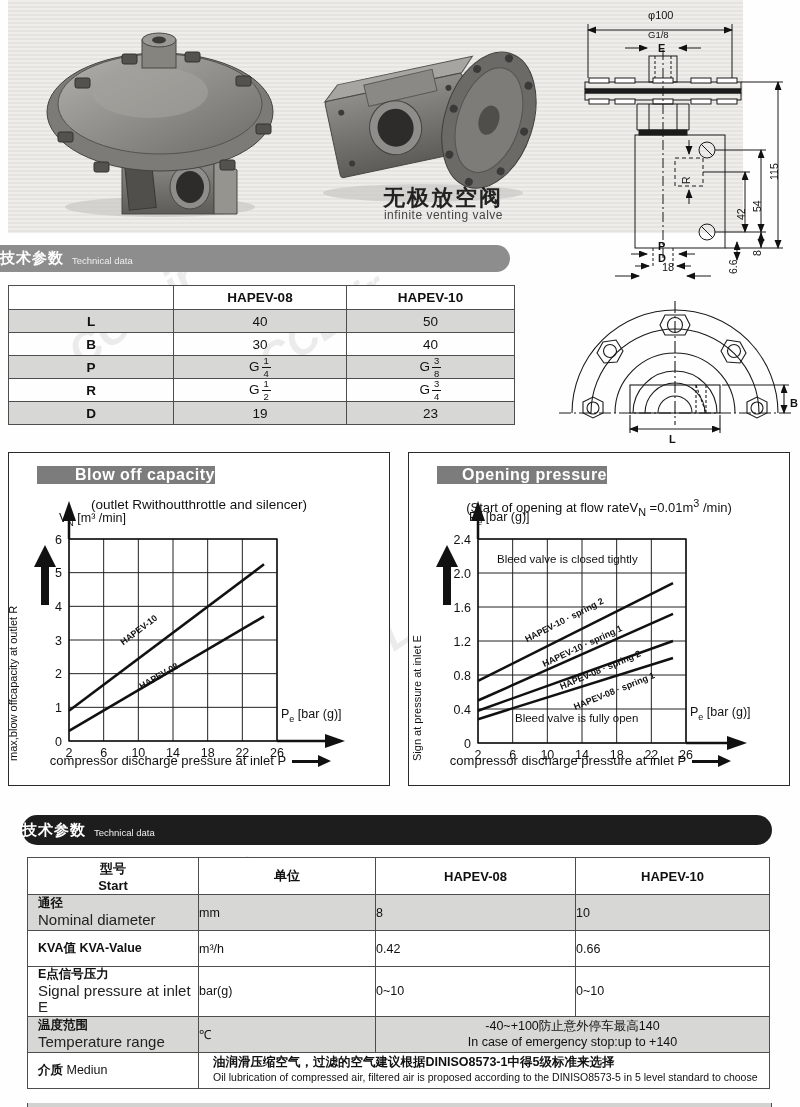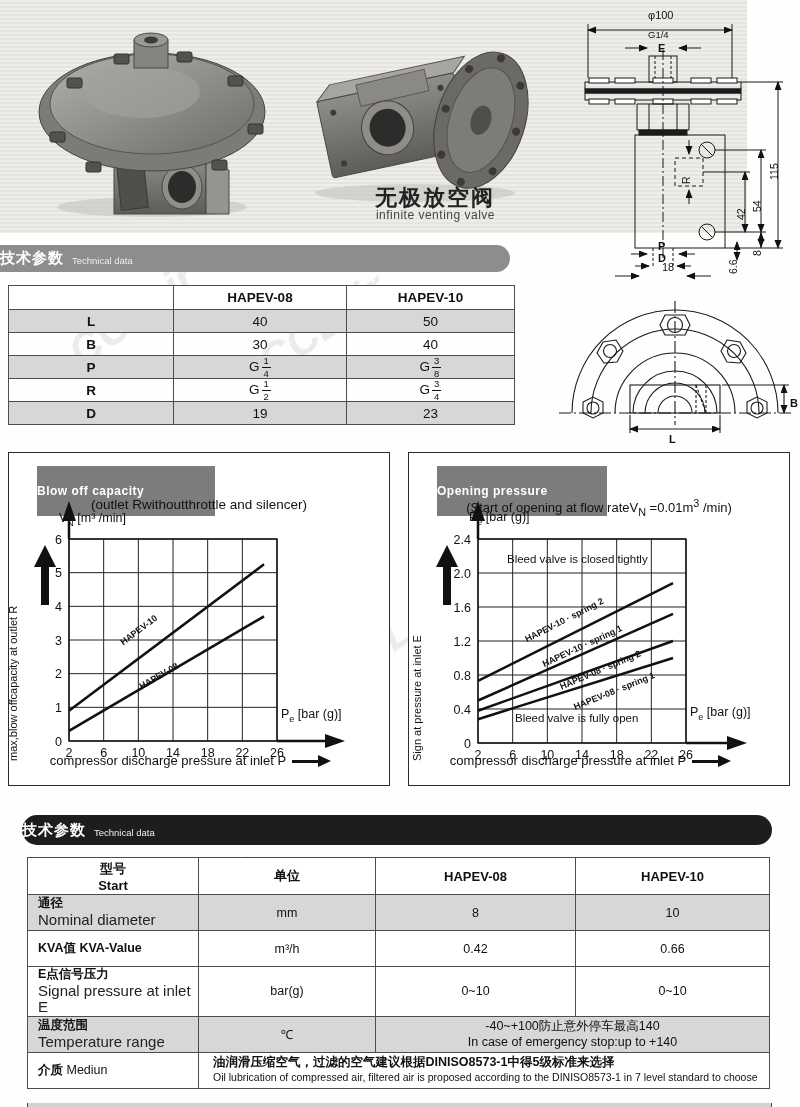--- a/index.html
+++ b/index.html
@@ -2,22 +2,22 @@
 <html><head>
 <meta charset="utf-8">
 <style>
   html,body{margin:0;padding:0;background:#ffffff;}
   .page{position:relative;width:800px;height:1107px;background:#fefefe;overflow:hidden;
         font-family:"Liberation Sans",sans-serif;color:#111;}
   
   .wm{position:absolute;font:italic bold 44px "Liberation Sans",sans-serif;color:#dcdcdc;
       opacity:.55;transform:rotate(-35deg);white-space:nowrap;pointer-events:none;z-index:0;}
   
-  .photo-area{position:absolute;left:0;top:0;width:735px;height:233px;
-      background:repeating-linear-gradient(180deg,#efedea 0px,#efedea 2px,#e6e4e0 2px,#e6e4e0 4px);padding-left:12px;}
+  .photo-area{position:absolute;left:8px;top:0;width:735px;height:233px;
+      background:repeating-linear-gradient(180deg,#efedea 0px,#efedea 2px,#e6e4e0 2px,#e6e4e0 4px);}
   .product-title{position:absolute;left:300px;top:186px;width:195px;text-align:right;line-height:1.05;}
   .product-title .zh{font-size:22px;font-weight:bold;color:#222;letter-spacing:2px;}
   .product-title .en{font-size:12px;color:#444;letter-spacing:.5px;}
   
   .techbar{position:absolute;height:27px;display:flex;align-items:center;z-index:2;}
   .techbar.gray{left:0px;top:245px;width:510px;background:#8d8d8d;border-radius:0 14px 14px 0;}
   .techbar.black{left:22px;top:815px;width:750px;height:30px;background:#1d1d1d;border-radius:15px;}
   .techbar .zh{font-size:15px;font-weight:bold;color:#fff;letter-spacing:1px;}
   .techbar .en{font-size:9.5px;color:#eee;margin-left:8px;margin-top:4px;}
   
@@ -30,30 +30,30 @@
   tr.shade td{background:#d7d7d6;}
   .frac{display:inline-block;vertical-align:-6px;text-align:center;font-size:9.5px;line-height:1;margin-left:2px;}
   .frac .num{display:block;border-bottom:1px solid #111;padding:0 2px 1px;}
   .frac .den{display:block;padding-top:1px;}
   .spec{position:absolute;left:27px;top:857px;width:743px;background:#fff;}
   .spec td{font-size:12.5px;height:35px;}
   .spec .hdr td{height:36px;text-align:center;font-weight:bold;font-size:13px;background:#fff;}
   .spec td.name{padding-left:10px;}
   .spec td.name .zh{font-weight:bold;font-size:12.5px;display:block;line-height:1.25;}
   .spec td.name .en{font-size:15px;color:#222;display:block;line-height:1.1;}
-  .spec td.val{text-align:center;}
+  .spec td.val{text-align:left;}
   .spec td.merged{text-align:center;line-height:1.3;}
   .spec td.mergedL{text-align:left;padding-left:14px;line-height:1.25;}
   .spec .zh-inline{font-weight:bold;}
   .botstrip{position:absolute;left:27px;top:1103px;width:743px;height:4px;background:#d2d2d1;border-left:1px solid #4d4d4d;border-right:1px solid #4d4d4d;}
   
   .chartbox{position:absolute;top:452px;width:380px;height:332px;border:1.5px solid #2b2b2b;background:#fff;z-index:1;}
   .cb-left{left:8px;} .cb-right{left:408px;}
   .chart-title{position:absolute;left:28px;top:13px;background:#7c7c7c;color:#fff;
-      font-size:12px;font-weight:bold;padding:18px 0;text-align:left;letter-spacing:.5px;}
+      font-size:16px;font-weight:bold;padding:0 0;text-align:right;letter-spacing:.5px;}
   .ct-l{width:178px;} .ct-r{width:170px;}
   .chart-sub{position:absolute;left:0;top:44px;width:100%;text-align:center;font-size:13.5px;white-space:nowrap;}
   .unitlab{position:absolute;font-size:12.5px;white-space:nowrap;}
   .unitlab sub,.unitlab sup{font-size:9px;}
   .xlabel{position:absolute;left:20px;top:300px;width:310px;text-align:center;font-size:13px;white-space:nowrap;}
   .ylabel{position:absolute;font-size:11px;white-space:nowrap;transform:rotate(-90deg);transform-origin:left bottom;}
   .slabel{position:absolute;font-size:9px;font-weight:bold;white-space:nowrap;background:transparent;}
   .anno{position:absolute;font-size:11.5px;white-space:nowrap;}
   .arr{display:inline-block;width:26px;height:3px;background:#111;position:relative;vertical-align:middle;margin-left:6px;}
   .arr:after{content:'';position:absolute;right:-13px;top:-5px;border-left:13px solid #111;
@@ -222,21 +222,21 @@
       <line x1="56" y1="246" x2="72" y2="246" marker-end="url(#ah)"></line>
       <line x1="120" y1="246" x2="104" y2="246" marker-end="url(#ah)"></line>
       <line x1="60" y1="258" x2="74" y2="258" marker-end="url(#ah)"></line>
       <line x1="116" y1="258" x2="102" y2="258" marker-end="url(#ah)"></line>
       <line x1="40" y1="268" x2="64" y2="268" marker-end="url(#ah)"></line>
       <line x1="136" y1="268" x2="112" y2="268" marker-end="url(#ah)"></line>
     </g>
   </svg>
 
   <span class="dl" style="left:648px;top:9px">φ100</span>
-  <span class="dl" style="left:648px;top:29px;font-size:9.5px">G1/4</span>
+  <span class="dl" style="left:648px;top:29px;font-size:9.5px">G1/8</span>
   <span class="dl b" style="left:658px;top:42px">E</span>
   <span class="dl rot" style="left:780px;top:168px">115</span>
   <span class="dl rot" style="left:763px;top:200px">54</span>
   <span class="dl rot" style="left:747px;top:208px">42</span>
   <span class="dl rot" style="left:763px;top:244px">8</span>
   <span class="dl rot" style="left:739px;top:262px">6.6</span>
   <span class="dl rot" style="left:692px;top:172px">R</span>
   <span class="dl b" style="left:658px;top:240px">P</span>
   <span class="dl b" style="left:658px;top:252px">D</span>
   <span class="dl" style="left:662px;top:261px">18</span>
@@ -414,21 +414,21 @@
         <text x="242.33333333333334" y="306" text-anchor="middle" class="tick">22</text>
         <text x="277" y="306" text-anchor="middle" class="tick">26</text>
         <text x="62" y="294.5" text-anchor="end" class="tick">0</text>
         <text x="62" y="260.5" text-anchor="end" class="tick">0.4</text>
         <text x="62" y="226.5" text-anchor="end" class="tick">0.8</text>
         <text x="62" y="192.5" text-anchor="end" class="tick">1.2</text>
         <text x="62" y="158.49999999999997" text-anchor="end" class="tick">1.6</text>
         <text x="62" y="124.5" text-anchor="end" class="tick">2.0</text>
         <text x="62" y="90.5" text-anchor="end" class="tick">2.4</text>
       </svg>
-    <span class="anno" style="left:98px;top:100px">Bleed valve is closed tightly</span>
+    <span class="anno" style="left:88px;top:100px">Bleed valve is closed tightly</span>
     <span class="anno" style="left:106px;top:259px">Bleed valve is fully open</span>
     <span class="slabel" style="left:112px;top:162px;transform:rotate(-27deg)">HAPEV-10 · spring 2</span>
     <span class="slabel" style="left:130px;top:188px;transform:rotate(-25deg)">HAPEV-10 · spring 1</span>
     <span class="slabel" style="left:148px;top:212px;transform:rotate(-23deg)">HAPEV-08 · spring 2</span>
     <span class="slabel" style="left:162px;top:233px;transform:rotate(-22deg)">HAPEV-08 · spring 1</span>
     <span class="ylabel" style="left:14px;top:296px">Sign at pressure at inlet E</span>
     <div class="xlabel"><span>compressor discharge pressure at inlet P</span><span class="arr"></span></div>
   </div>
 
   <div class="techbar black">
@@ -473,19 +473,19 @@
     <tr class="shade">
       <td class="name">
             <span class="zh">温度范围</span>
             <span class="en">Temperature range</span>
           </td>
       <td class="val">℃</td>
       <td class="merged" colspan="2"><span>-40~+100防止意外停车最高140</span><br><span>In case of emergency stop:up to +140</span></td>
     </tr>
     <tr>
       <td class="name"><span class="zh-inline">介质</span> <span>Mediun</span></td>
-      <td class="mergedL" colspan="3"><span class="zh-inline">油润滑压缩空气，过滤的空气建议根据DINISO8573-1中得5级标准来选择</span><br><span style="font-size:10.5px">Oil lubrication of compressed air, filtered air is proposed according to the DINISO8573-1 in 7 level  standard to choose</span></td>
+      <td class="mergedL" colspan="3"><span class="zh-inline">油润滑压缩空气，过滤的空气建议根据DINISO8573-1中得5级标准来选择</span><br><span style="font-size:10.5px">Oil lubrication of compressed air, filtered air is proposed according to the DINISO8573-5 in 5 level  standard to choose</span></td>
     </tr>
   </tbody>
     </table>
   <div class="botstrip"></div>
 
 </div>
 
 </body></html>

